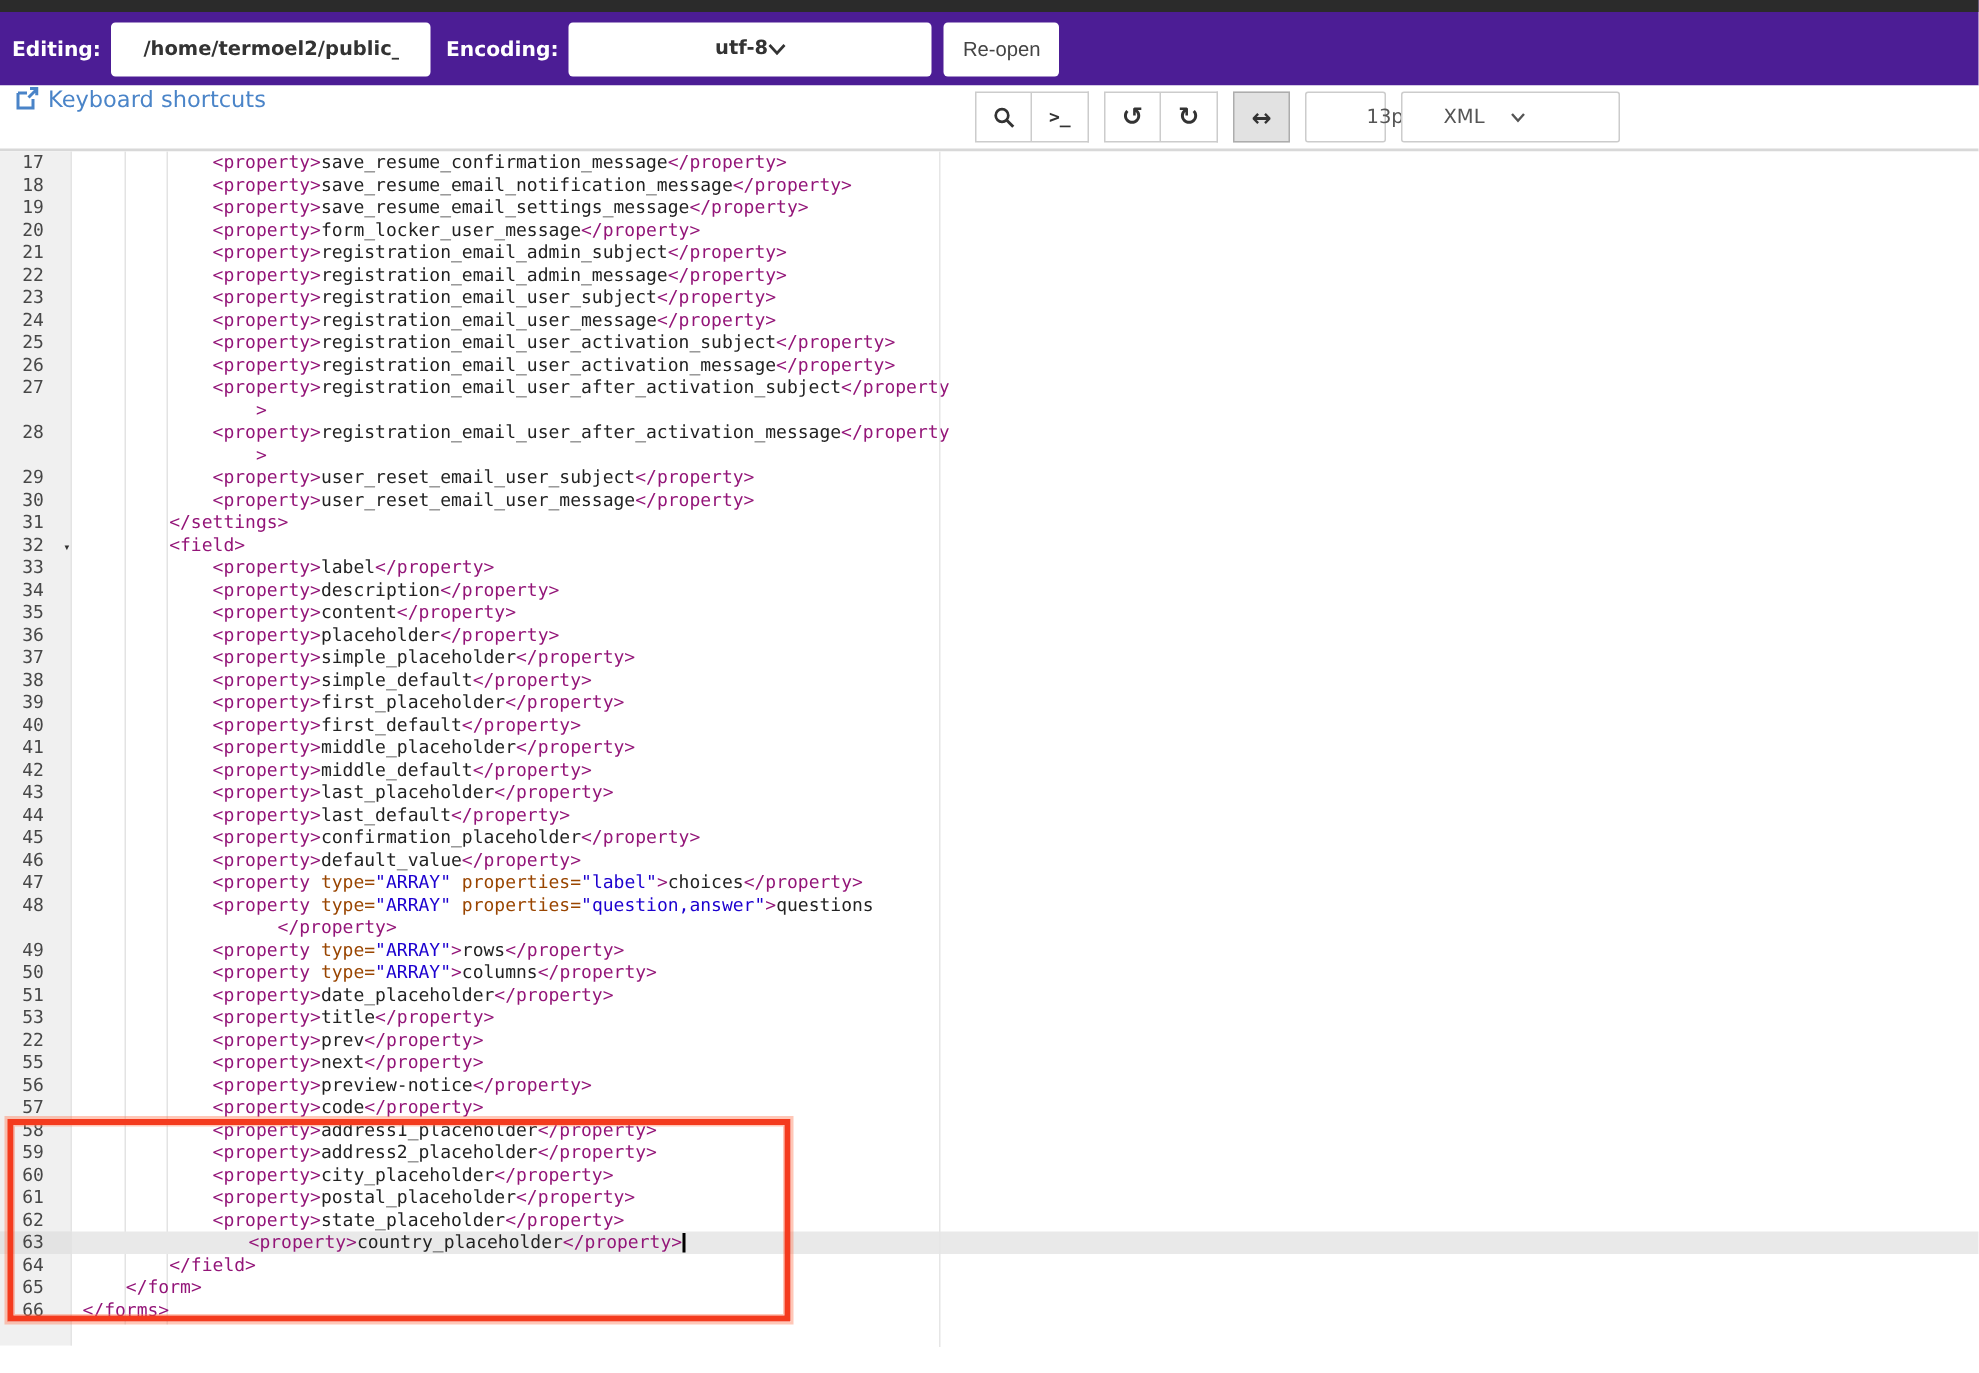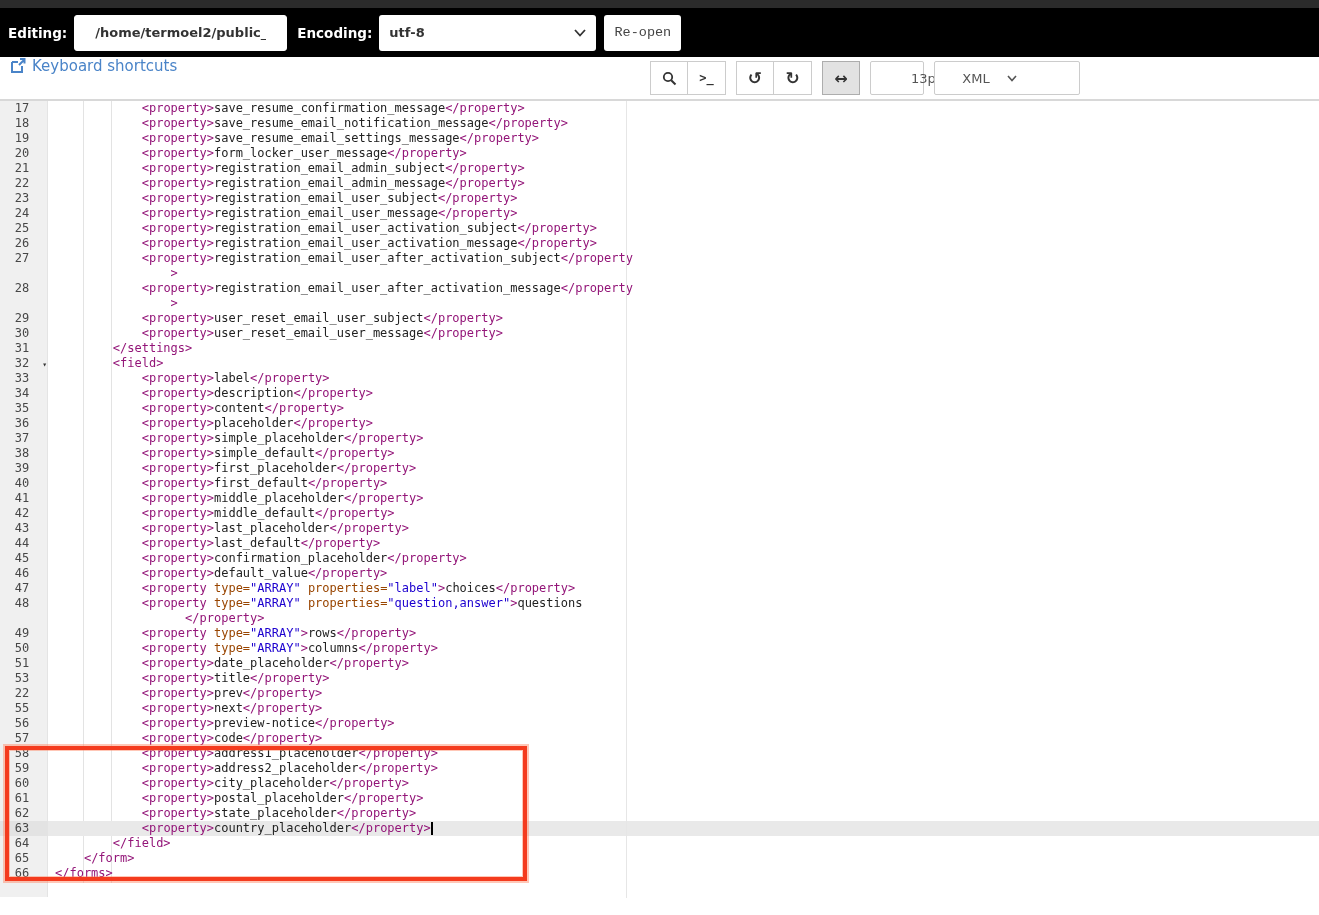--- a/index.html
+++ b/index.html
@@ -1,33 +1,33 @@
 <!DOCTYPE html>
 <html style="--tag: #931578; --text: #222222; --attr: #994500; --string: #1c00cf; --line-number: #474747; --gutter-bg: #f0f0f0; --active-line-bg: #e9e9e9; --annotation: #f43b1e;"><head>
 <meta charset="utf-8">
 <style>
   * { margin:0; padding:0; box-sizing:border-box; }
   html,body { width:1319px; height:915px; background:#fff; overflow:hidden;
               font-family:"DejaVu Sans","Liberation Sans",sans-serif; }
 
   
   .topbar { position:absolute; left:0; top:0; width:1319px; height:57px;
-            background:#000000; border-top:8px solid #2b2b2b; }
+            background:#4c1d95; border-top:8px solid #2b2b2b; }
   .topbar-inner { display:flex; align-items:center; height:100%; padding-left:8px; }
   .topbar-label { color:#fff; font-weight:bold; font-size:13.5px; margin-right:7px; }
   .path-input { width:213px; height:36px; background:#fff; border:1px solid #fff;
                 border-radius:3px; font-family:"DejaVu Sans","Liberation Sans",sans-serif;
                 font-weight:bold; font-size:13px; color:#333; padding:0 20px;
                 white-space:nowrap; overflow:hidden; margin-right:10px; }
   .fake-select { height:36px; background:#fff; border-radius:3px; display:flex;
                  align-items:center; justify-content:space-between; padding:0 10px;
                  font-size:13px; color:#333; cursor:default; }
-  .encoding-select { width:217px; font-weight:bold; margin-right:8px; }
+  .encoding-select { width:242px; font-weight:bold; margin-right:8px;justify-content:center; }
   .reopen-btn { height:36px; width:77px; background:#fff; border:none; border-radius:3px;
-                font-size:13.5px; color:#444; font-family:Liberation Mono, monospace; }
+                font-size:13.5px; color:#444; font-family:Liberation Sans, sans-serif; }
 
   
   .toolbar { position:absolute; left:0; top:57px; width:1319px; height:44px;
              background:#fff; border-bottom:2px solid #d8d8d8; }
   .kbd-link { position:absolute; left:10px; top:0; display:flex; align-items:center;
               gap:6px; color:#4a84c8; font-size:15px; text-decoration:none; }
   .tb-buttons { position:absolute; left:650px; top:4px; height:34px; display:flex;
                 align-items:center; }
   .tb-btn { width:38px; height:34px; background:#fff; border:1px solid #ccc;
             display:flex; align-items:center; justify-content:center; color:#333;
@@ -46,21 +46,21 @@
   .editor { position:absolute; left:0; top:101px; width:1319px; height:814px;
             background:#fff; font-family:"DejaVu Sans Mono","Liberation Mono",monospace;
             font-size:12px; line-height:15px; }
   .gutter-strip { position:absolute; left:0; top:0; width:48px; height:796px;
                   background:var(--gutter-bg,#f0f0f0); border-right:1px solid #e4e4e4; }
   .indent-guide { position:absolute; top:0; width:1px; height:782px; background:#e3e3e3; }
   .print-margin { position:absolute; left:626px; top:0; width:1px; height:797px;
                   background:#e6e6e6; z-index:5; }
   .code-rows { position:absolute; left:0; top:0; width:1319px; z-index:2; }
   .code-row { display:flex; height:15px; width:1319px; }
-  .code-row.active { background:var(--active-line-bg,#e9e9e9); }
+  .code-row.active { background:var(--active-line-bg,#e9e9e9);gap:24px; }
   .gutter-cell { position:relative; flex:0 0 48px; text-align:center; padding-right:4px;
                  color:var(--line-number,#474747); font-size:12px; }
   .code-row.active .gutter-cell { background:#e3e3e3; }
   .fold { position:absolute; right:1px; top:1px; font-size:8px; color:#333; }
   .code-cell { white-space:pre; padding-left:7px; }
   .tk-tag  { color:var(--tag,#931578); }
   .tk-text { color:var(--text,#222222); }
   .tk-attr { color:var(--attr,#994500); }
   .tk-str  { color:var(--string,#1c00cf); }
   .cursor { display:inline-block; width:2px; height:13px; background:#000;

